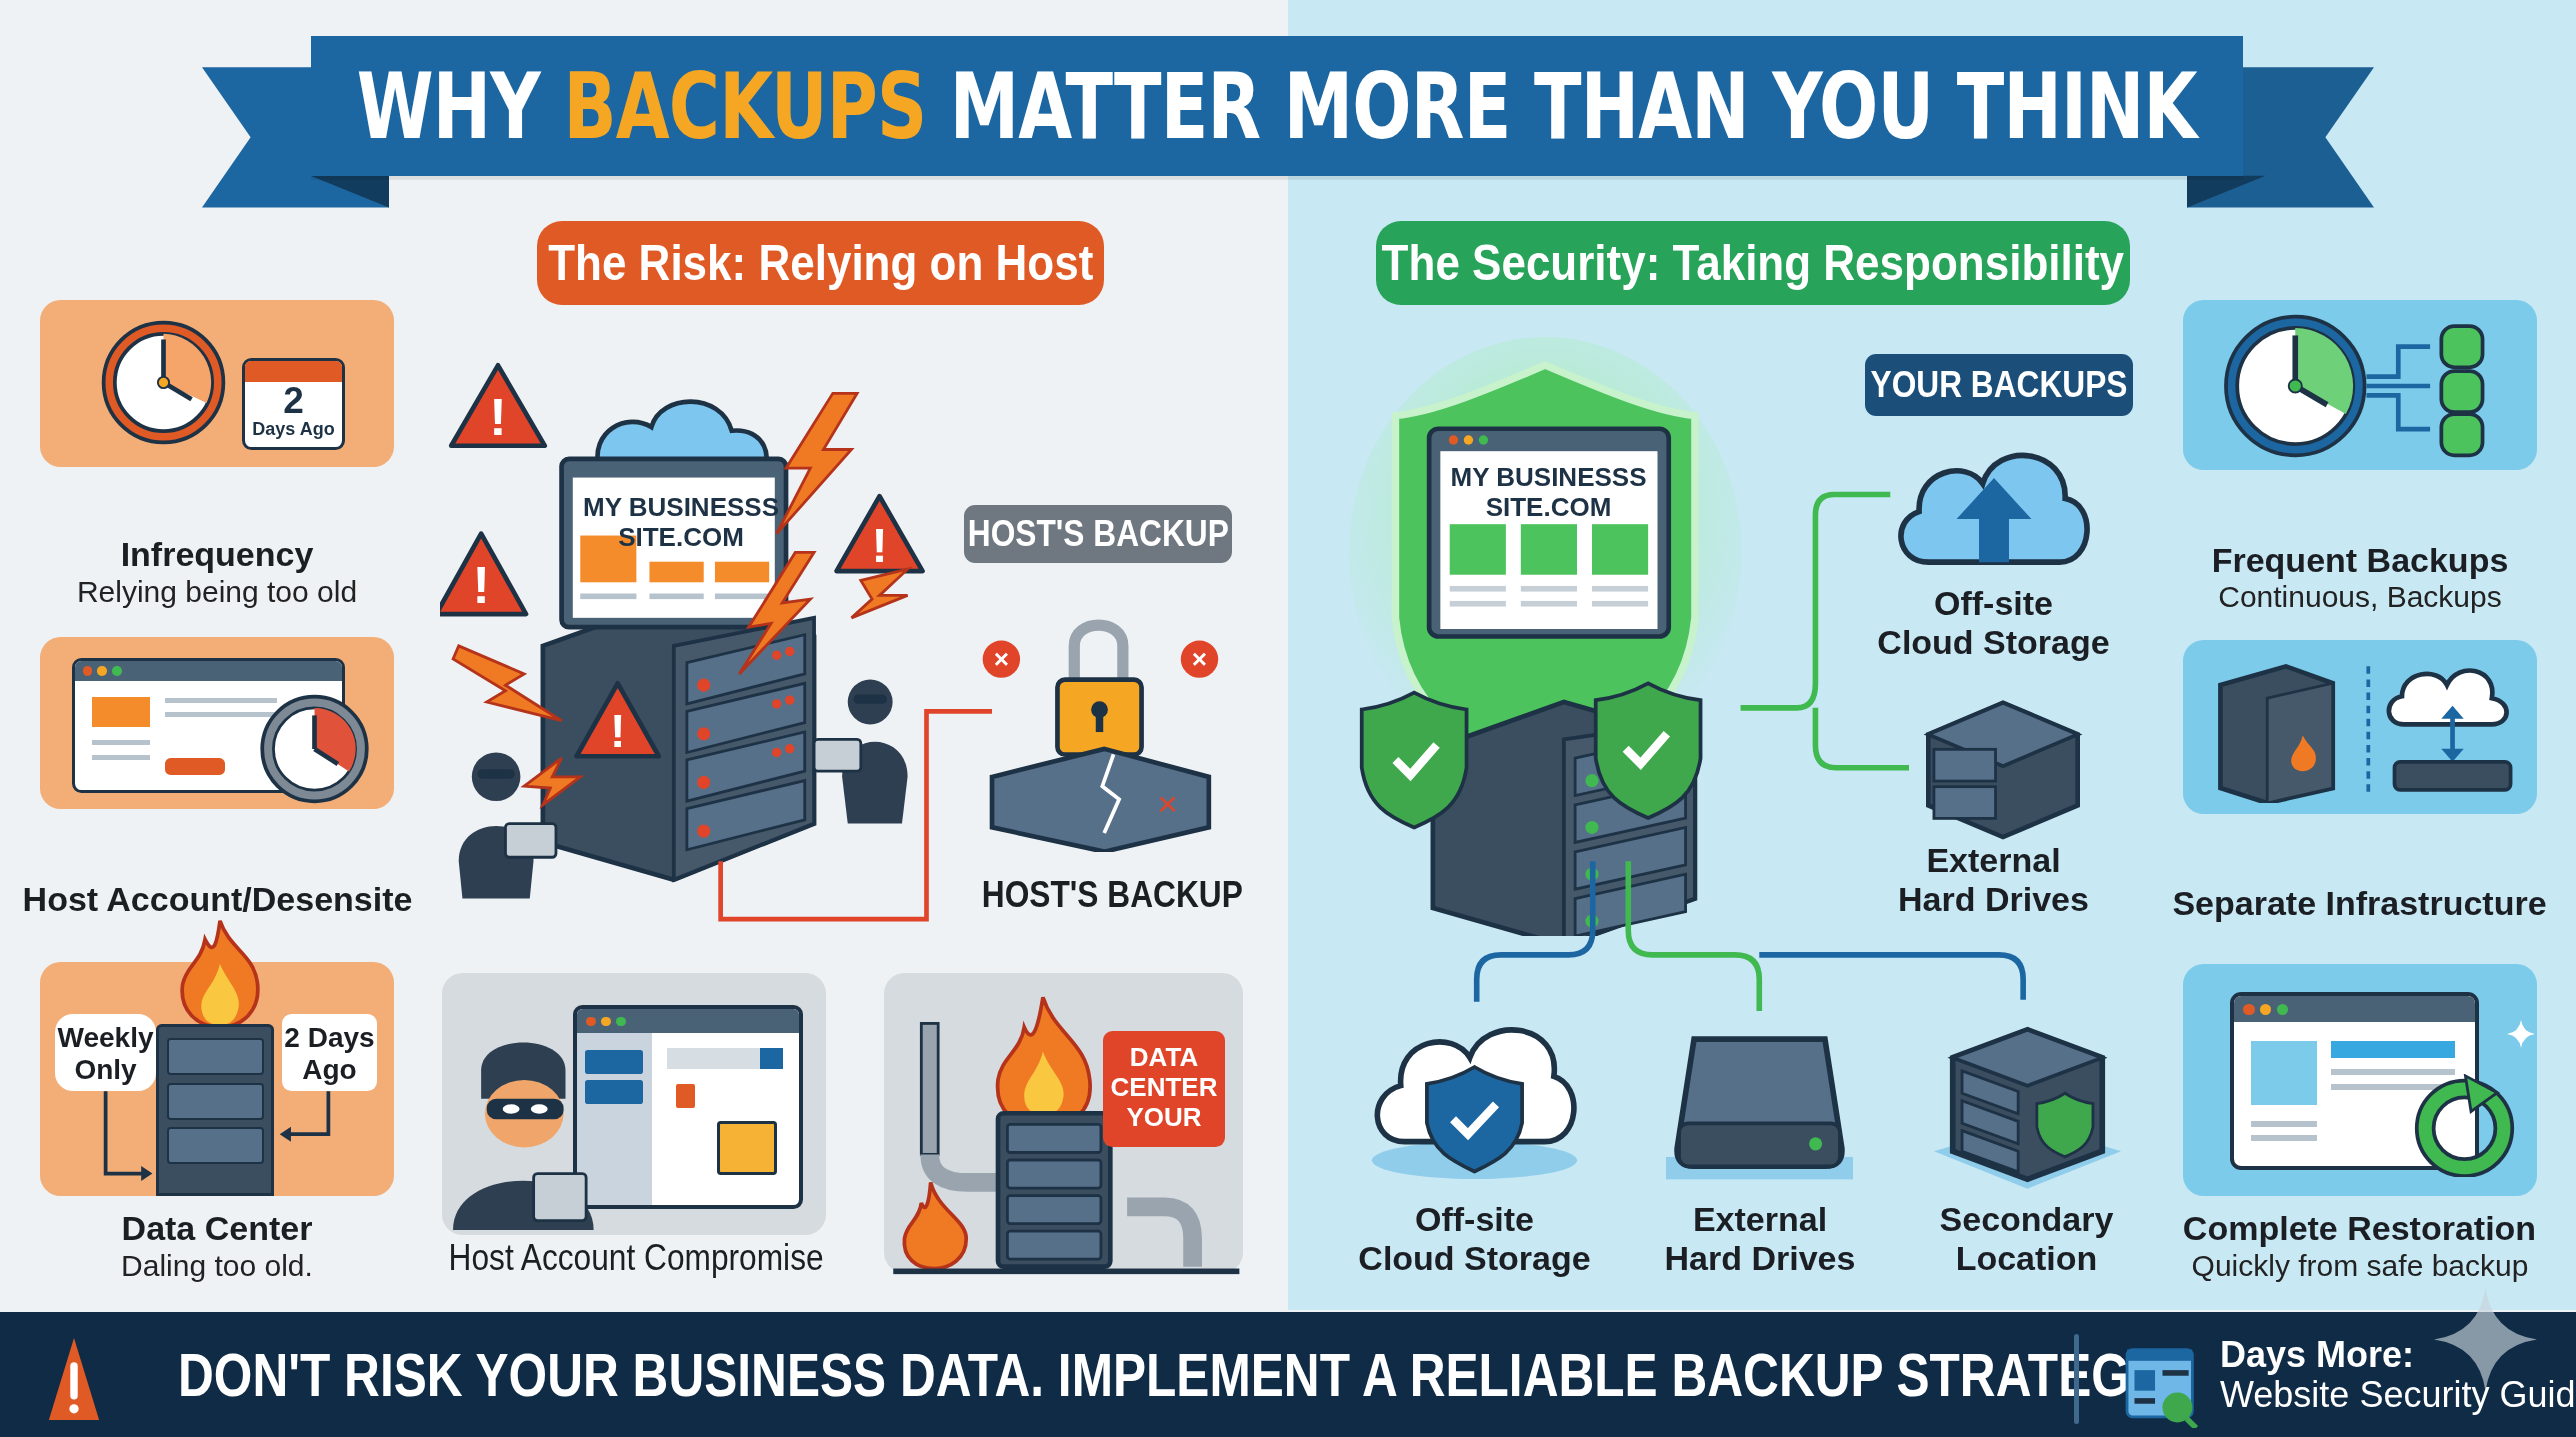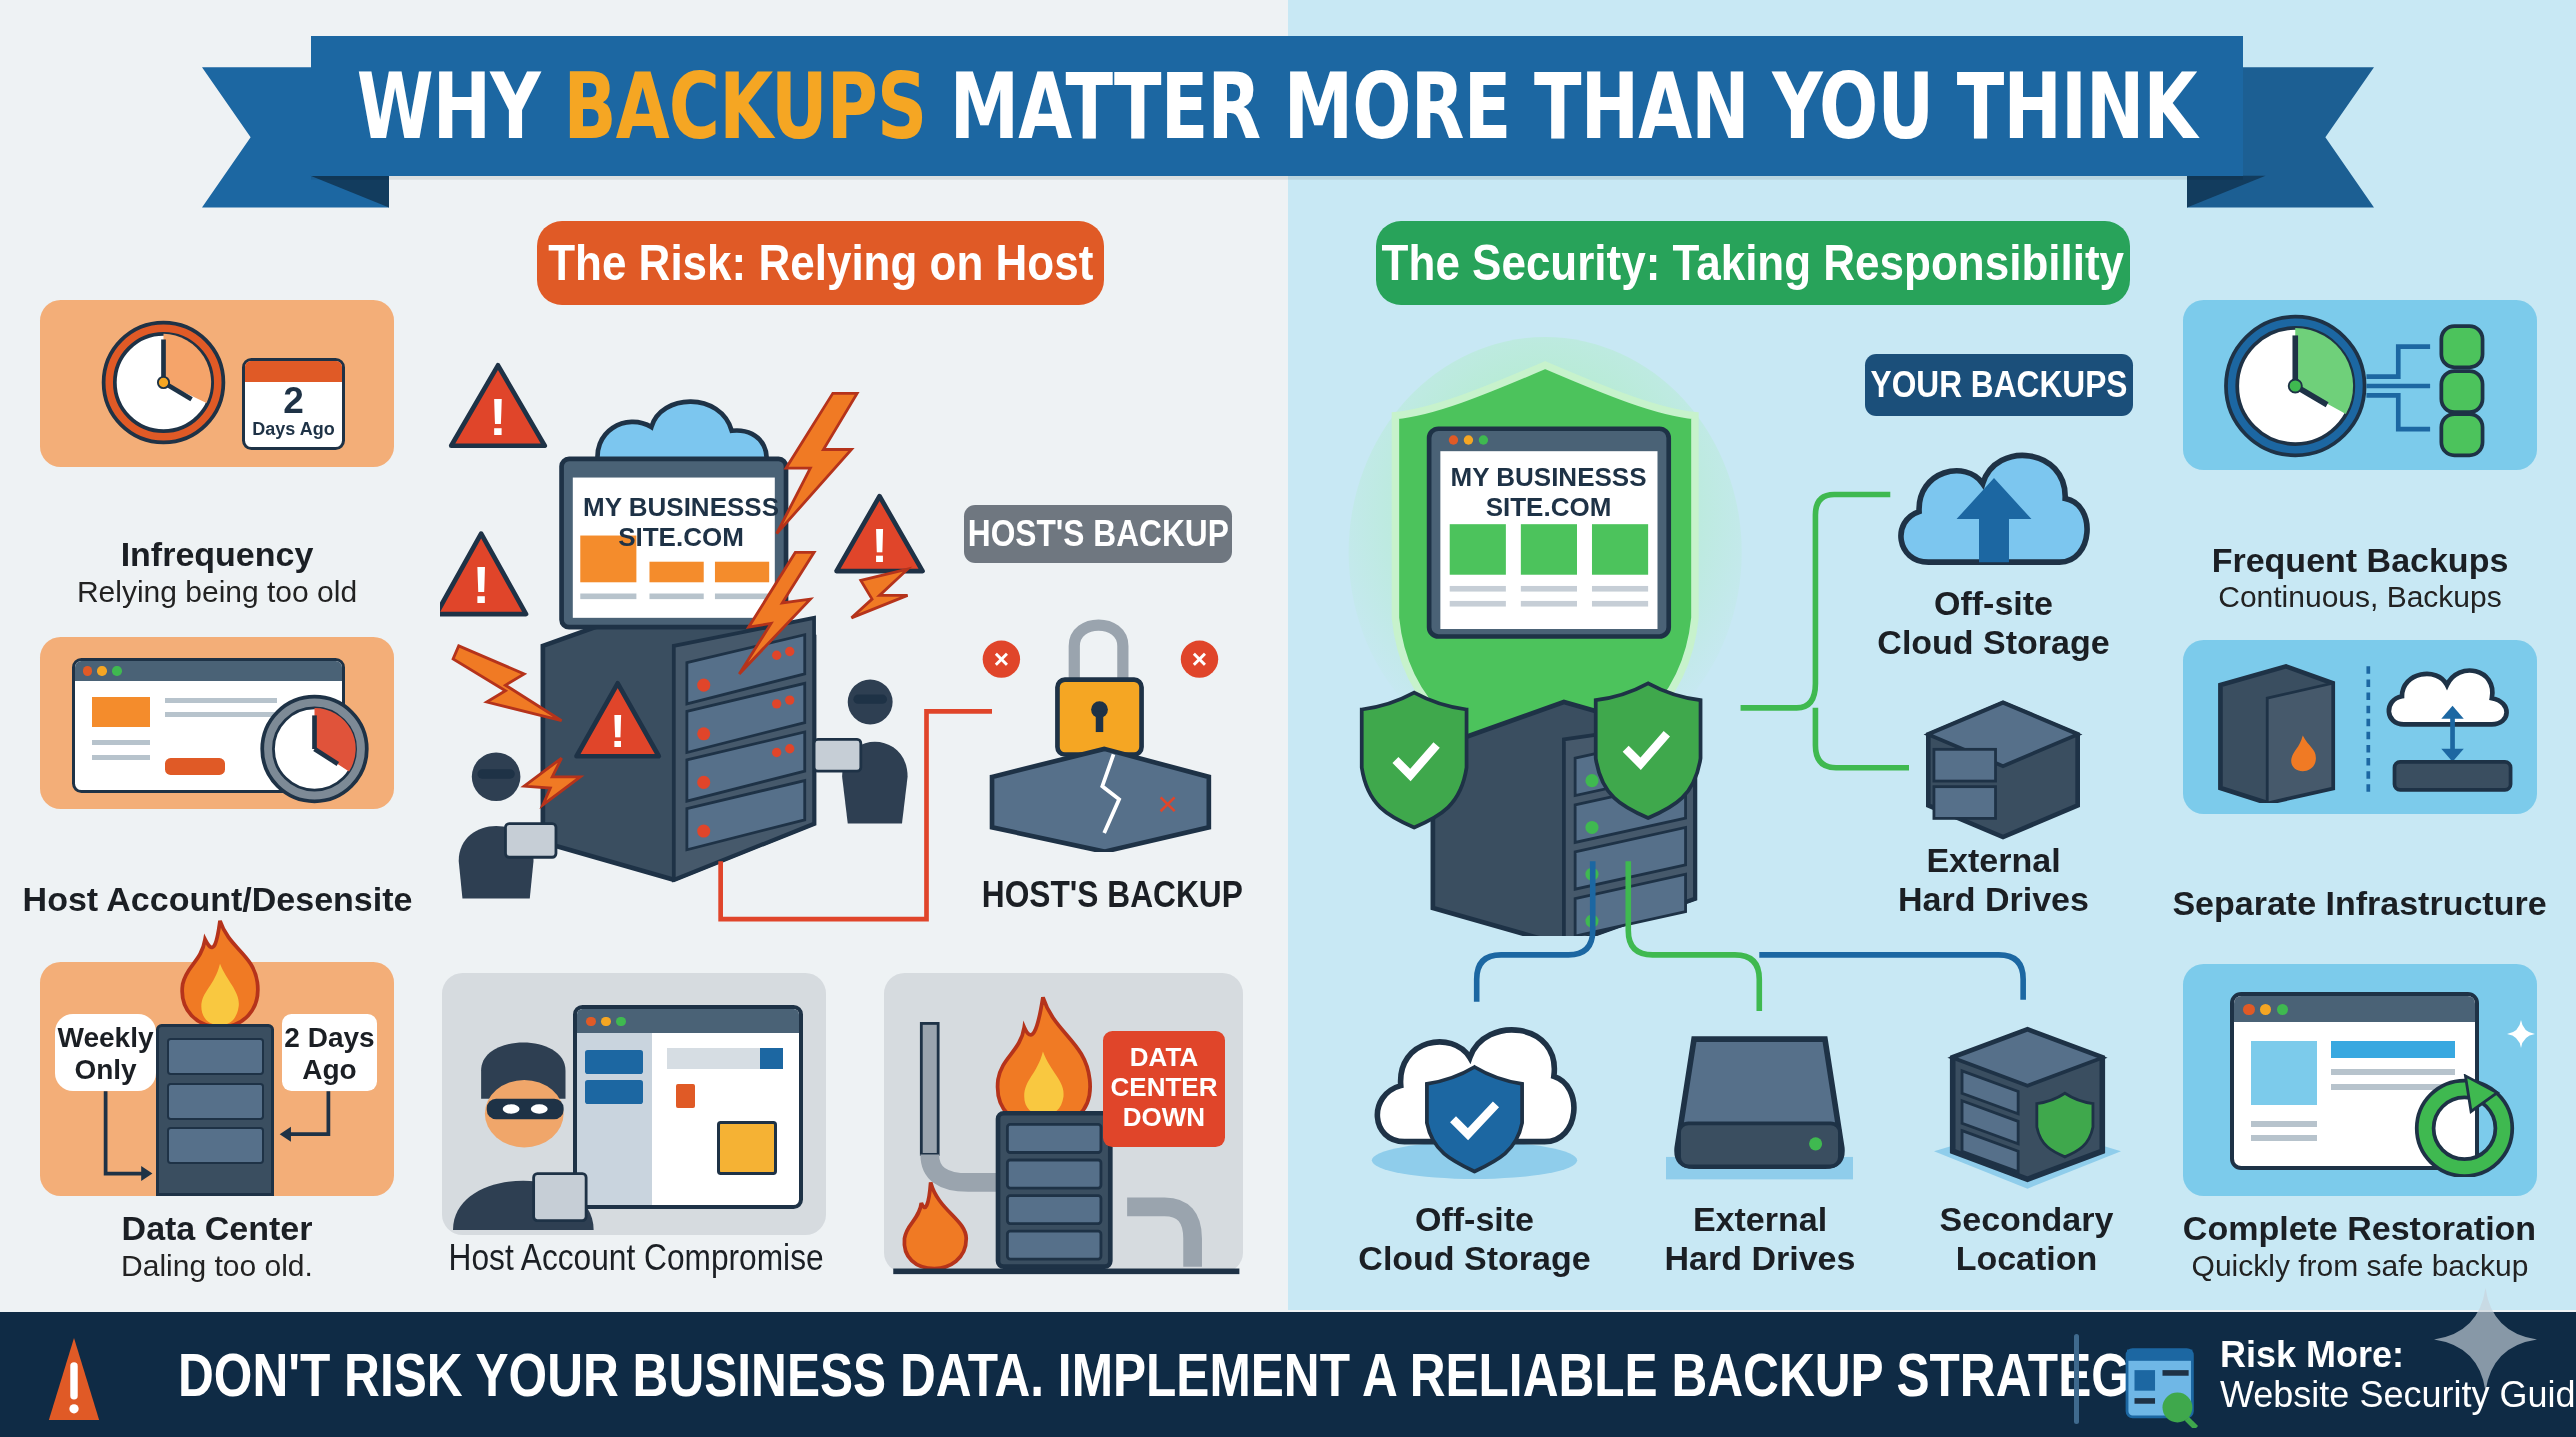--- a/index.html
+++ b/index.html
@@ -268,21 +268,21 @@
         <rect x="122" y="186" width="100" height="30" rx="3"></rect>
         <rect x="122" y="224" width="100" height="30" rx="3"></rect>
         <rect x="122" y="262" width="100" height="30" rx="3"></rect>
       </g>
     <path d="M40 210 C48 240 78 250 78 270 C78 292 60 302 44 302 C24 302 10 290 12 270 C14 254 28 250 30 232 C34 242 38 236 40 210Z" fill="#f07a24" stroke="#b5331b" stroke-width="4"></path>
     <rect x="0" y="302" width="370" height="6" fill="#1e3246"></rect>
   </svg>
   <div class="abs" style="left:219px;top:58px;width:122px;height:116px;background:#e0452a;border-radius:9.4px;color:#fff;font-weight:bold;font-size:26px;line-height:30px;text-align:center;padding-top:11px">
     <div>DATA</div>
       <div>CENTER</div>
-      <div>DOWN</div>
+      <div>YOUR</div>
   </div>
 </div>
 
 <svg class="abs" style="left:1339px;top:337px" width="403" height="599" viewBox="0 0 430 640">
   <defs>
       <radialGradient id="glow" cx="50%" cy="40%" r="60%">
         <stop offset="0%" stop-color="#9ff0a8" stop-opacity=".8"></stop>
         <stop offset="100%" stop-color="#9ff0a8" stop-opacity="0"></stop>
       </radialGradient>
     </defs>
@@ -476,18 +476,18 @@
 <div id="footer-div" class="abs"></div>
 <svg class="abs" style="left:2125px;top:1344px" width="75" height="84" viewBox="0 0 80 90">
   <rect x="2" y="6" width="70" height="72" rx="6" fill="#6fb7e6" stroke="#1c67a2" stroke-width="3"></rect>
   <rect x="2" y="6" width="70" height="12" fill="#1c67a2"></rect>
   <rect x="10" y="28" width="22" height="22" fill="#1c67a2"></rect>
   <rect x="40" y="28" width="28" height="6" fill="#1e3246"></rect>
     <rect x="10" y="58" width="22" height="6" fill="#1e3246"></rect>
   <circle cx="56" cy="68" r="16" fill="#3fa84c"></circle>
     <line x1="66" y1="80" x2="76" y2="90" stroke="#3fa84c" stroke-width="6"></line>
 </svg>
-<div id="learn-t" class="abs">Risk More:</div>
+<div id="learn-t" class="abs">Days More:</div>
 <div id="learn-s" class="abs">Website Security Guide</div>
 <svg class="abs" style="left:2434px;top:1288px" width="103" height="103" viewBox="0 0 110 110">
   <path d="M55 0 Q62 48 110 55 Q62 62 55 110 Q48 62 0 55 Q48 48 55 0Z" fill="#c8d2dc" fill-opacity=".65"></path>
 </svg>
 
 
 </body></html>

